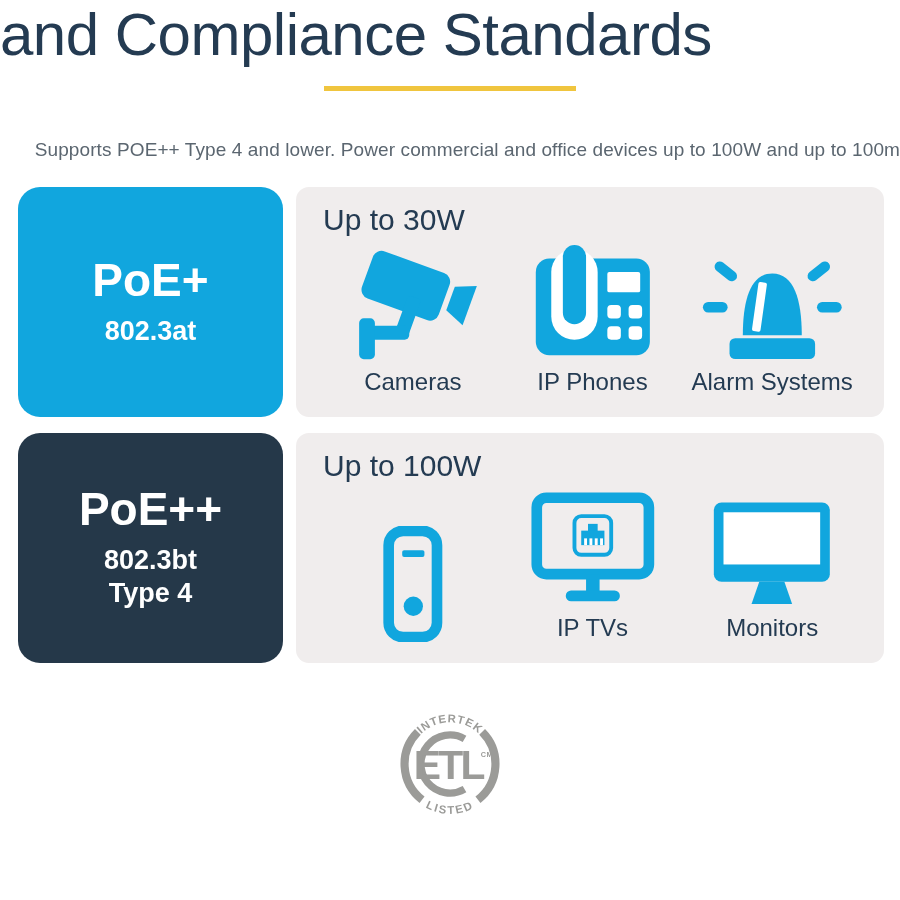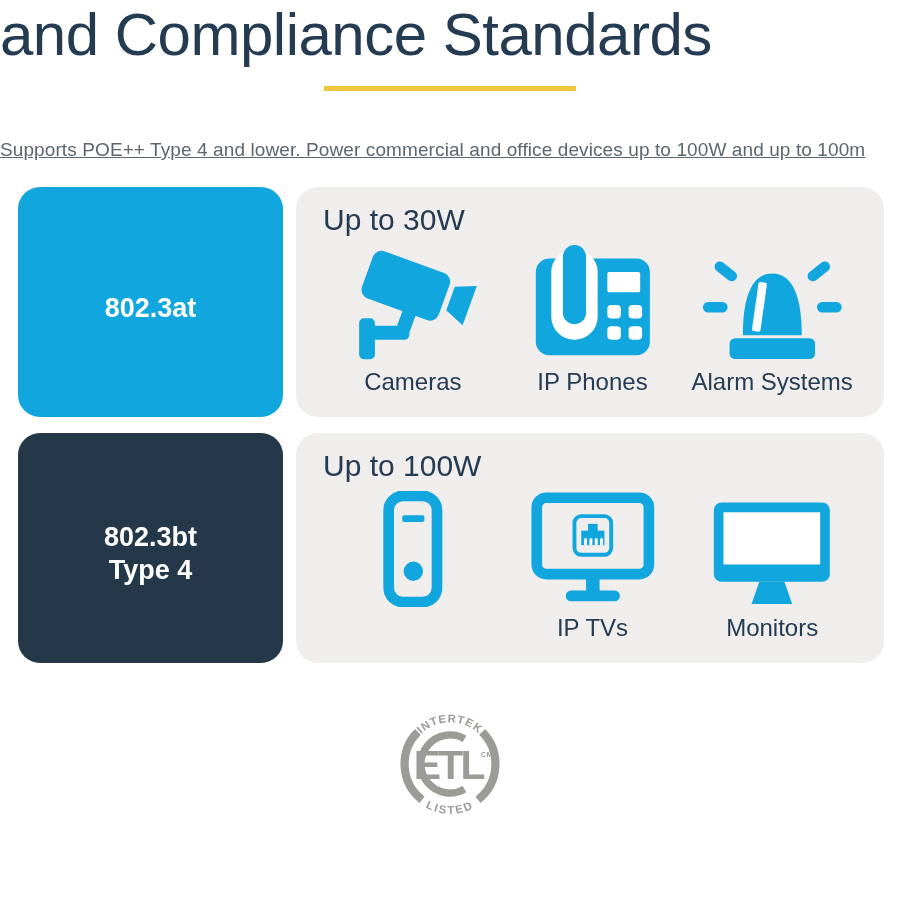--- a/index.html
+++ b/index.html
@@ -20,44 +20,43 @@
   .title1{
     margin:10px 0 0;text-align:center;font-size:40px;font-weight:700;
     color:var(--navy);letter-spacing:-0.5px;line-height:1.15;
   }
   .title2{
     margin:0;text-align:left;font-size:60px;font-weight:400;
     color:var(--navy);letter-spacing:-0.5px;line-height:1.18;
   }
   .divider{width:252px;height:5px;background:var(--yellow);margin:15px auto 0;}
   .subtitle{
-    margin:48px 0 0;text-align:left;font-size:19px;color:var(--muted-text);
+    margin:48px 0 0;text-align:right;font-size:19px;color:var(--muted-text);
     letter-spacing:0.1px;
-    text-decoration:underline;
   }
   .rows{
     display:grid;grid-template-columns:265px 1fr;gap:16px 13px;
     margin:26px 16px 0 18px;
   }
   .badge{
     border-radius:22px;color:#fff;height:230px;
     display:flex;flex-direction:column;align-items:center;justify-content:center;
   }
   .badge.blue{background:var(--accent-blue);}
   .badge.dark{background:var(--dark-box);}
   .badge-title{font-size:46px;font-weight:700;line-height:1;}
   .badge-line{font-size:27px;font-weight:700;margin-top:13px;line-height:1.15;}
   .badge-line + .badge-line{margin-top:2px;}
   .panel{
-    border-radius:22px;background:var(--panel-gray);height:230px;
+    border-radius:13px;background:var(--panel-gray);height:230px;
     padding:16px 22px 0 27px;
   }
   .panel-heading{font-size:30px;color:var(--navy);line-height:1.1;}
   .devices{display:flex;margin-top:9px;}
-  .device{flex:1;display:flex;flex-direction:column;align-items:center;justify-content:space-between;}
+  .device{flex:1;display:flex;flex-direction:column;align-items:center;justify-content:flex-end;}
   .device svg{height:116px;display:block;}
   .device-label{font-size:24px;color:var(--navy);margin-top:7px;white-space:nowrap;}
   .ic{fill:var(--accent-blue);}
   .ic-w{fill:#fff;}
   .ic-stroke{fill:none;stroke:var(--accent-blue);}
   .logo-wrap{display:flex;justify-content:center;margin-top:42px;}
   .logo-stroke{fill:none;stroke:var(--logo-gray);}
   .logo-text{fill:var(--logo-gray);font-family:"Liberation Sans", sans-serif;font-weight:700;}
   .footer{
     text-align:center;font-size:21px;color:var(--muted-text);margin-top:8px;
@@ -69,20 +68,21 @@
 <div>
 
   <h2 class="title2">and Compliance Standards</h2>
   <div class="divider"></div>
 
   <p class="subtitle">Supports POE++ Type 4 and lower. Power commercial and office devices up to 100W and up to 100m</p>
 
   <div class="rows">
 
     <div class="badge blue">
+      <div class="badge-title">PoE+</div>
       <div class="badge-line">802.3at</div>
     </div>
 
     <div class="panel">
       <div class="panel-heading">Up to 30W</div>
       <div class="devices">
 
         <div class="device">
           <svg viewBox="0 0 140 125" xmlns="http://www.w3.org/2000/svg">
             <g transform="rotate(20 70 52)">
@@ -120,20 +120,21 @@
             <rect class="ic" x="13" y="22" width="27" height="11" rx="5.5" transform="rotate(38 26 27)"></rect>
             <rect class="ic" x="110" y="22" width="27" height="11" rx="5.5" transform="rotate(-38 124 27)"></rect>
           </svg>
           <div class="device-label">Alarm Systems</div>
         </div>
 
       </div>
     </div>
 
     <div class="badge dark">
+      <div class="badge-title">PoE++</div>
       <div class="badge-line">802.3bt</div>
       <div class="badge-line">Type 4</div>
     </div>
 
     <div class="panel">
       <div class="panel-heading">Up to 100W</div>
       <div class="devices">
 
         <div class="device">
           <svg viewBox="0 0 130 120" xmlns="http://www.w3.org/2000/svg">

